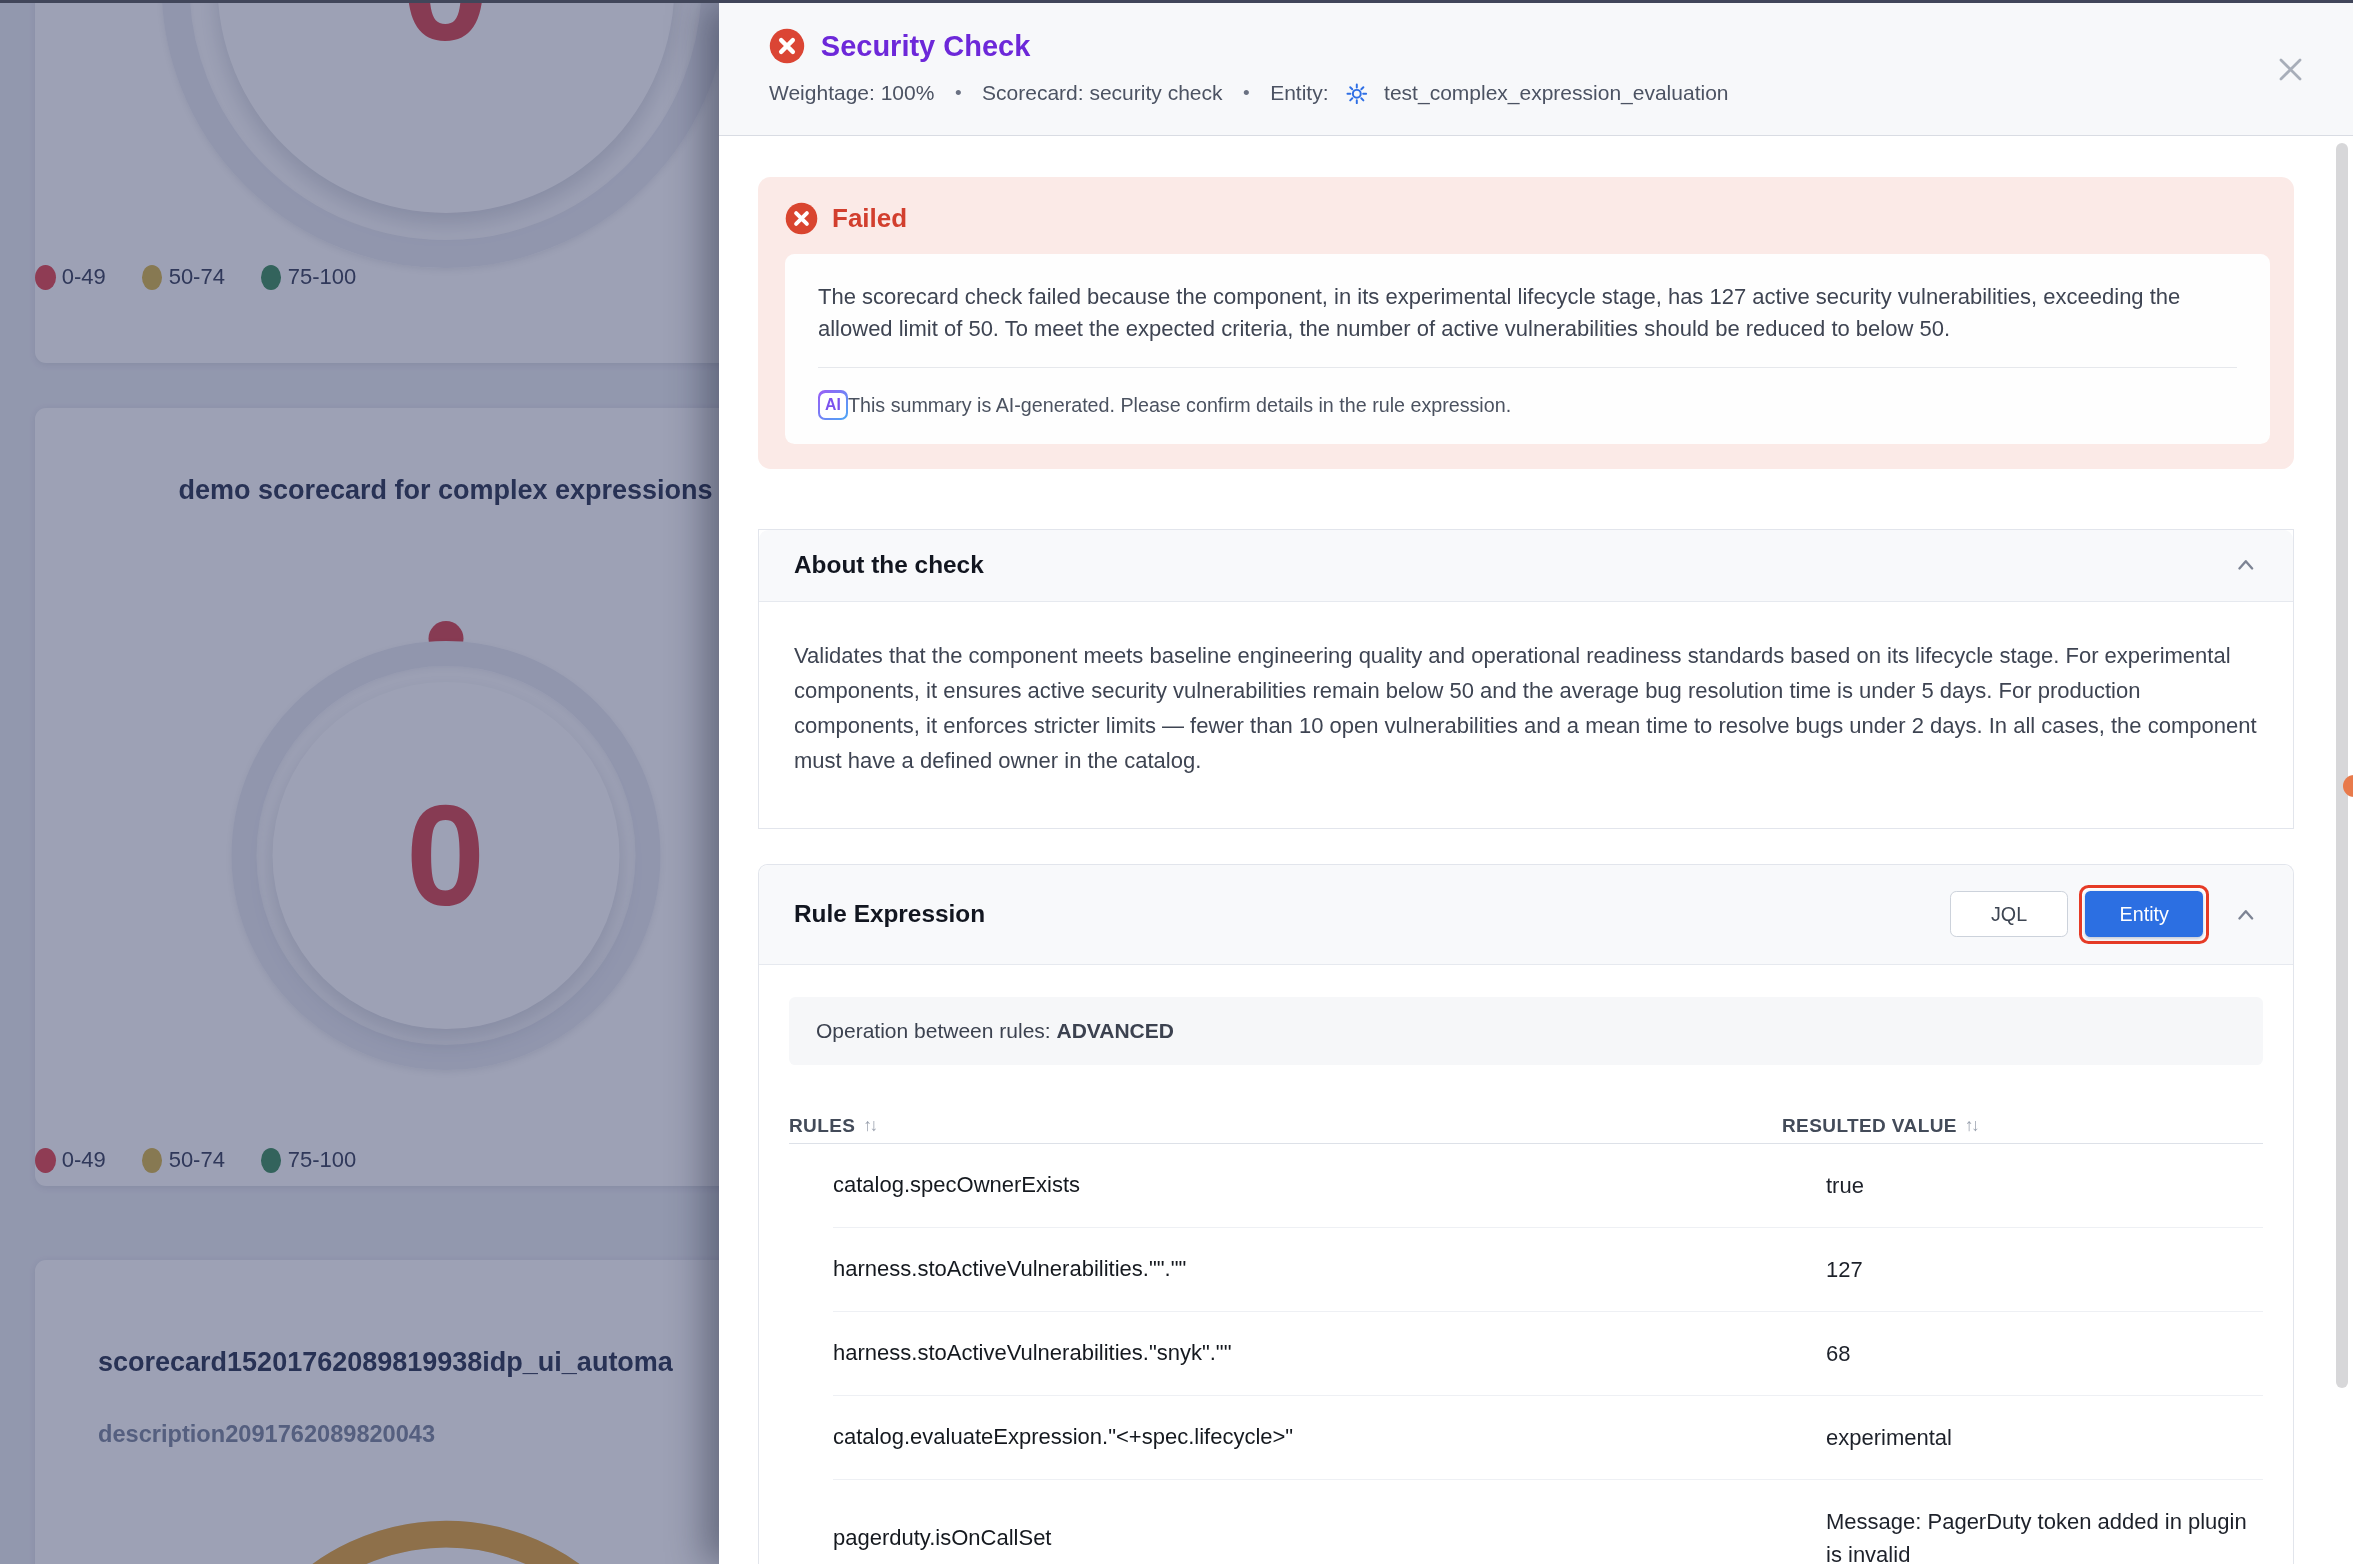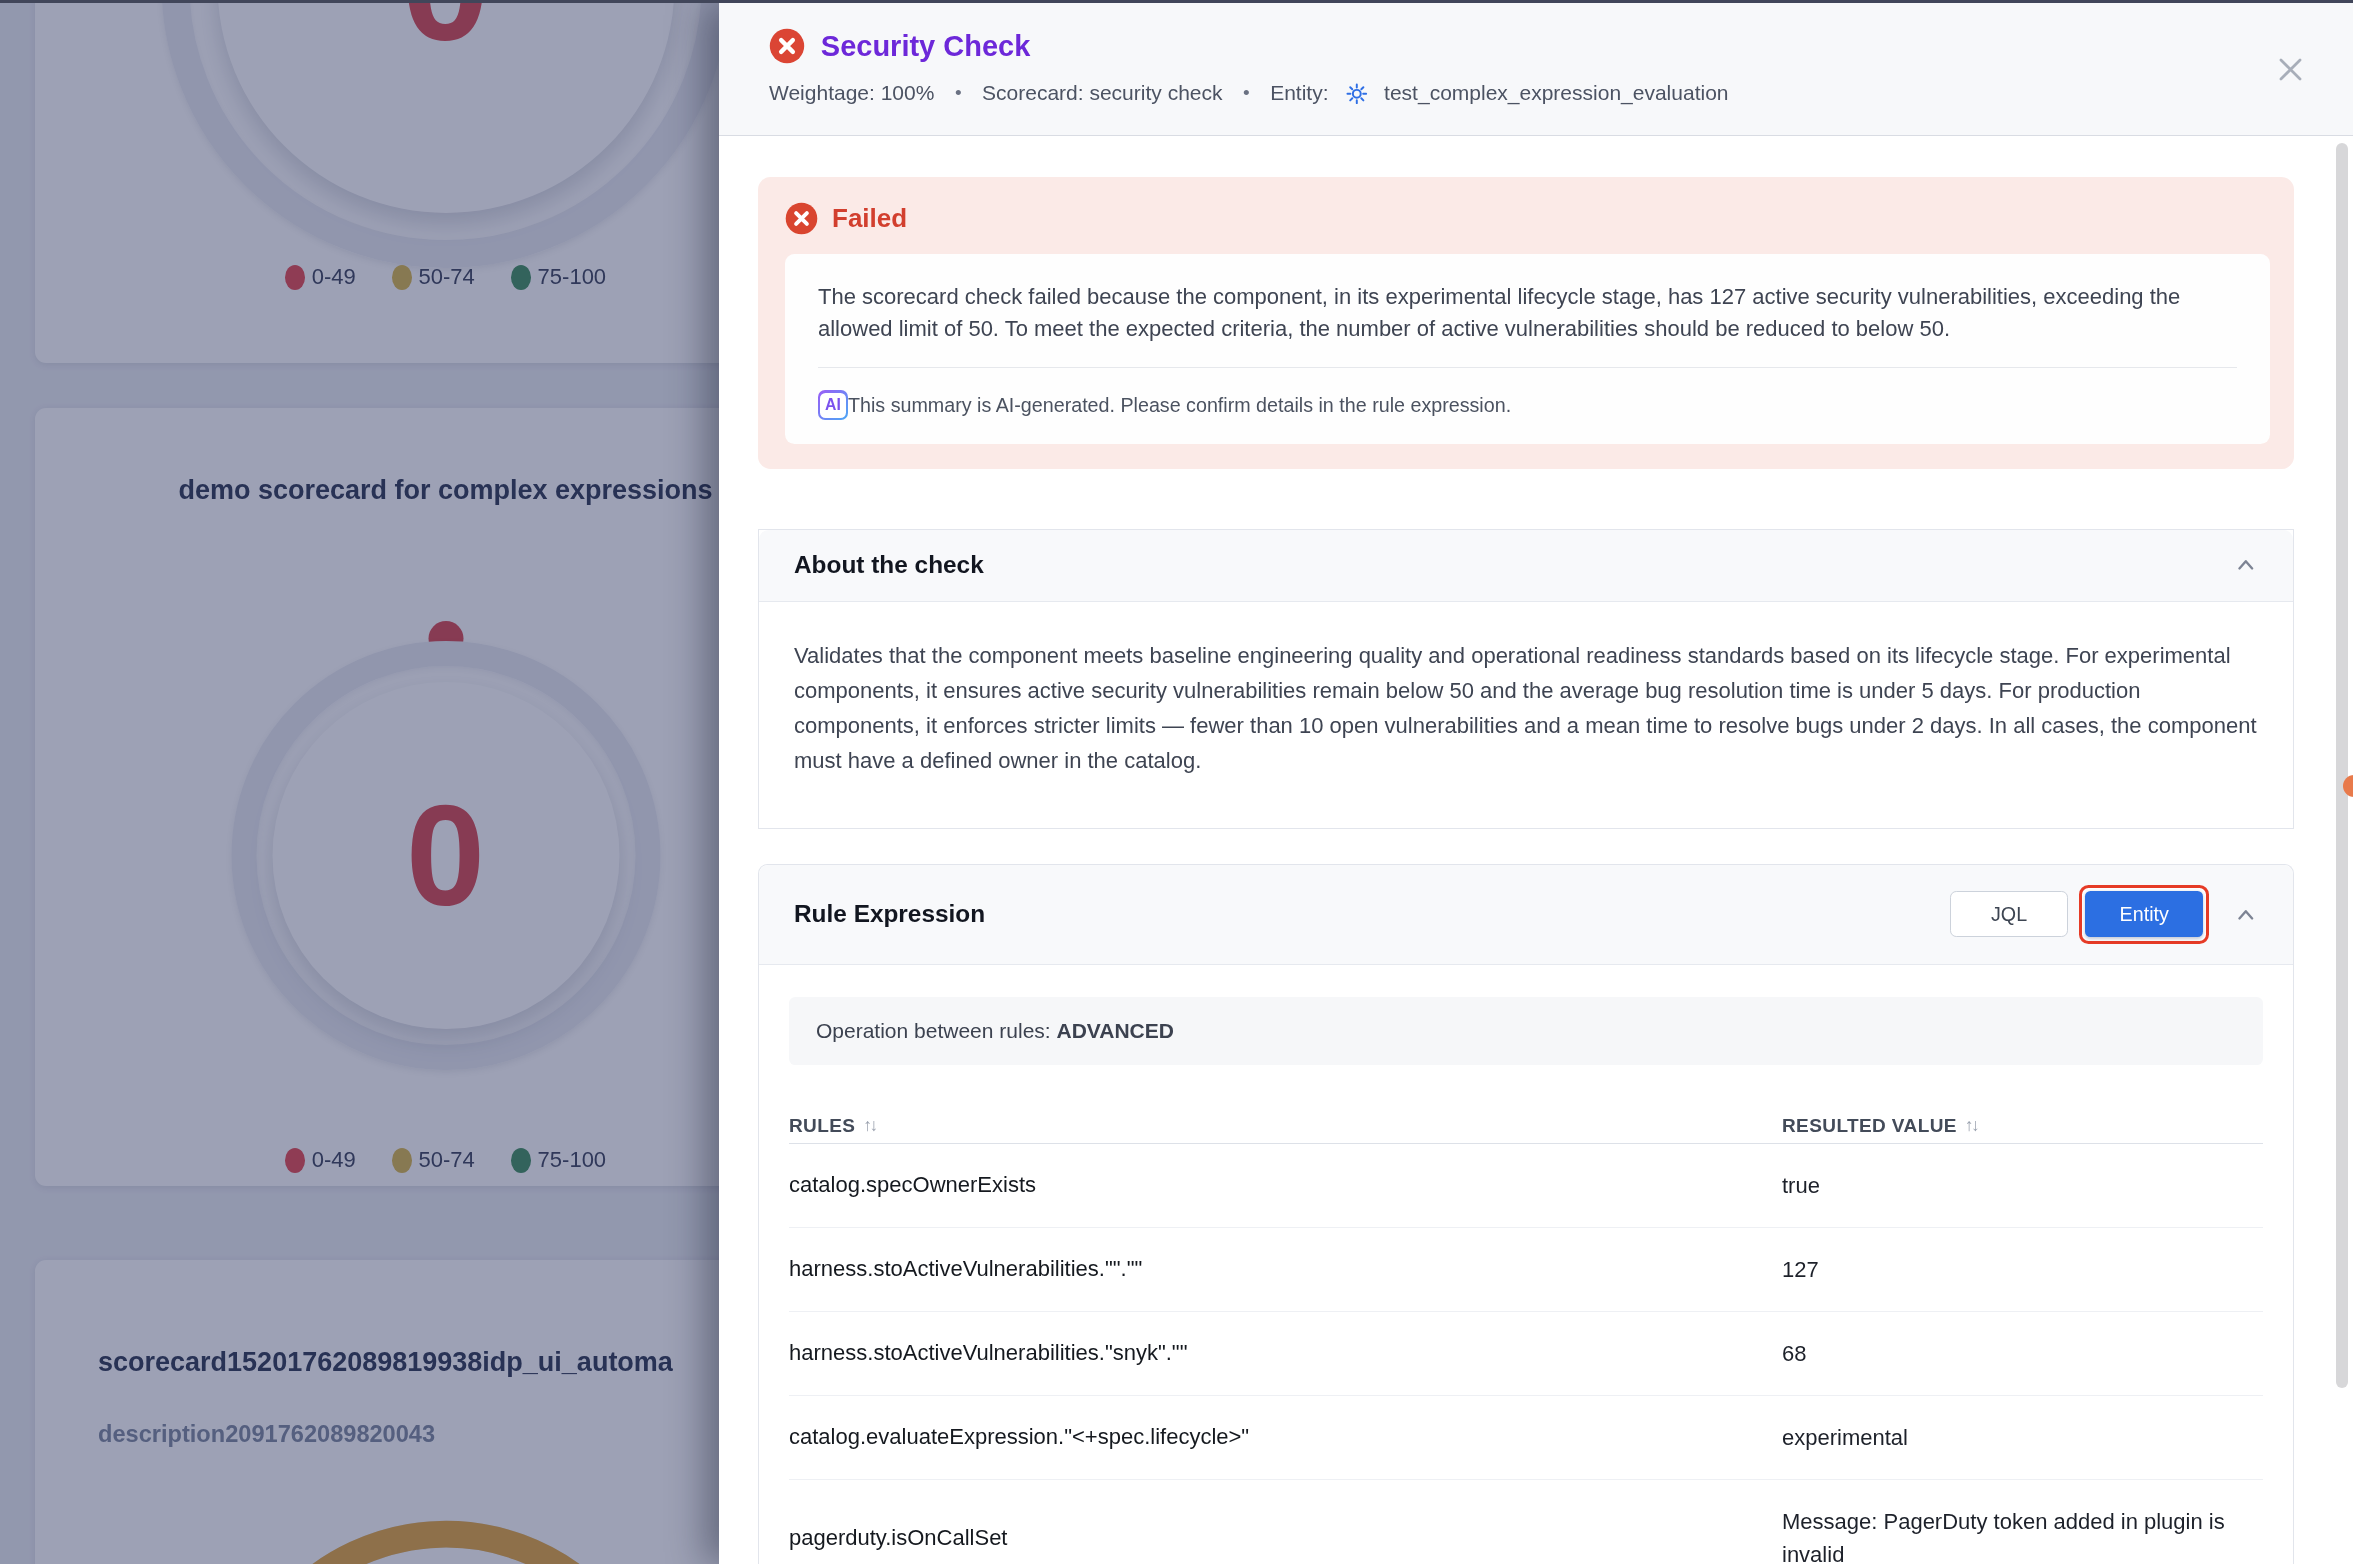--- a/index.html
+++ b/index.html
@@ -28,21 +28,21 @@
   #gauge1 .inner { inset:71px; }
   #gauge1 .gval  { font-size:158px; }
 
   #gauge2 { top:219px; width:457px; height:457px; }
   #gauge2 .track { inset:14px; border-width:25px; }
   #gauge2 .inner { inset:55px; }
   #gauge2 .gval  { font-size:142px; }
 
   #gauge3 { top:260px; width:457px; height:457px; }
 
-  .legend { position:absolute; left:0; right:0; display:flex; justify-content:center; align-items:center; gap:36px; }
+  .legend { position:absolute; left:0; right:0; display:flex; justify-content:flex-start; align-items:center; gap:36px; }
   #legend1 { top:756px; } #legend2 { top:739px; }
   .leg-item { display:flex; align-items:center; gap:6.3px; font-size:22px; color:#39415a; }
   .leg-dot { width:20.5px; height:25px; border-radius:50%; }
   .dot-red { background:#e5484f; } .dot-yellow { background:#d8b74b; } .dot-green { background:#3f8e5d; }
 
   
   #overlay { position:absolute; inset:0; background:rgba(38,47,90,0.45); z-index:10; }
   #topbar  { position:absolute; top:0; left:0; right:0; height:3.2px; background:#41465a; z-index:40; }
 
   
@@ -94,21 +94,21 @@
 
   #rule-body { padding:31.5px 30px 0; }
   .op-box { background:#f6f7f9; border-radius:6.3px; padding:22px 27px; font-size:21px; color:#3c4250; }
   .op-box b { font-weight:700; }
 
   .rules-table { margin-top:50px; }
   .t-row { display:grid; grid-template-columns:993px 1fr; align-items:center; }
   .t-head { padding-bottom:6px; border-bottom:1.6px solid #dde1e8; }
   .t-col-h { display:flex; align-items:center; gap:7.9px; font-size:19px; font-weight:700; color:#434b59; letter-spacing:0.4px; cursor:pointer; }
   .sort-ic { font-size:17.3px; color:#9aa1ae; letter-spacing:-2.4px; font-weight:400; }
-  .t-body-row { padding:25px 0; border-bottom:1.6px solid #eef0f4; }
+  .t-body-row { padding:25px 0; border-bottom:1.6px solid #eef0f4;margin-left:44px; }
   .cell-name { font-size:22px; color:#15191f; }
   .cell-val  { font-size:22px; color:#1d212a; line-height:33px; max-width:488px; }
 
   
   #scroll-thumb { position:absolute; right:6.3px; top:140px; width:11.8px; height:1245px; background:#d7d7d9; border-radius:6.3px; z-index:25; cursor:pointer; }
   #float-dot { position:absolute; left:2343px; top:775px; width:11px; height:22px; background:#e87a4b;
                border-radius:11px 0 0 11px; z-index:60; cursor:pointer; }
 </style>
 </head>
 <body>

